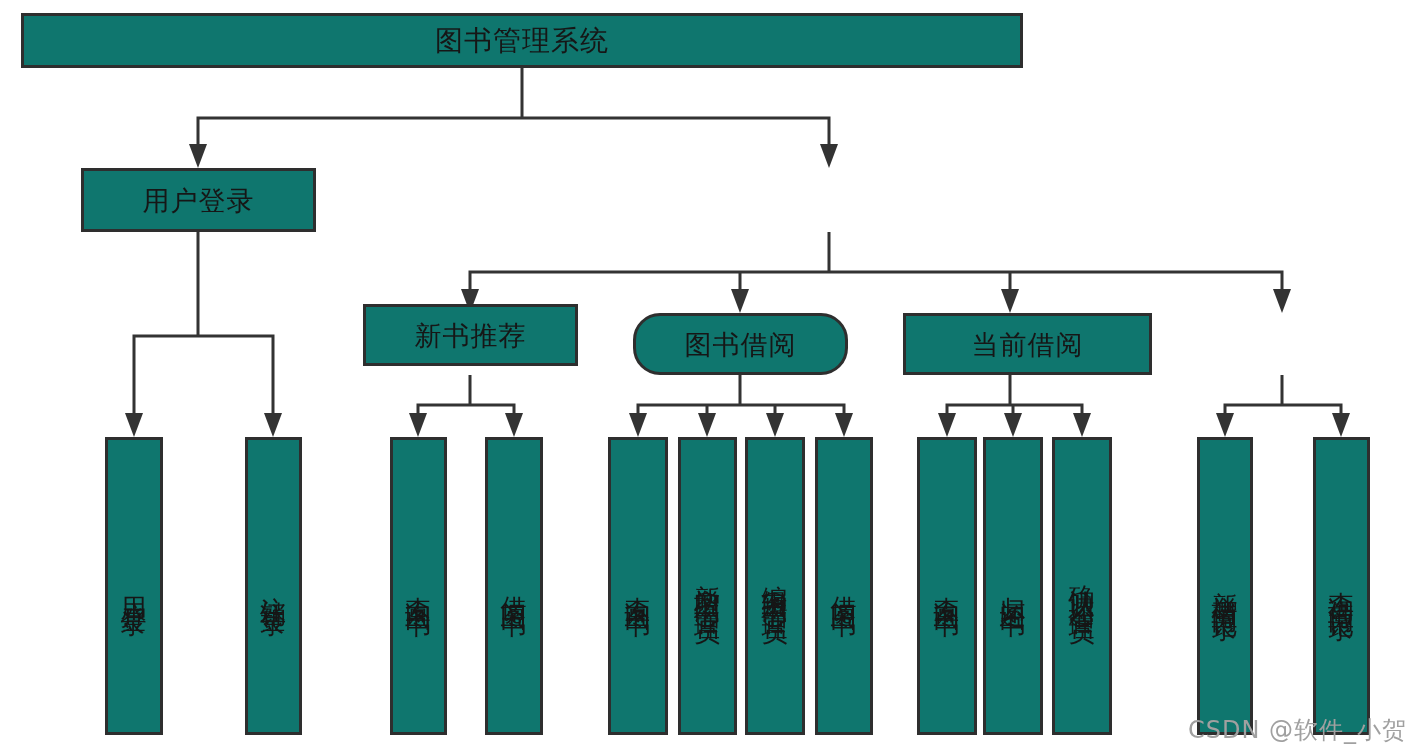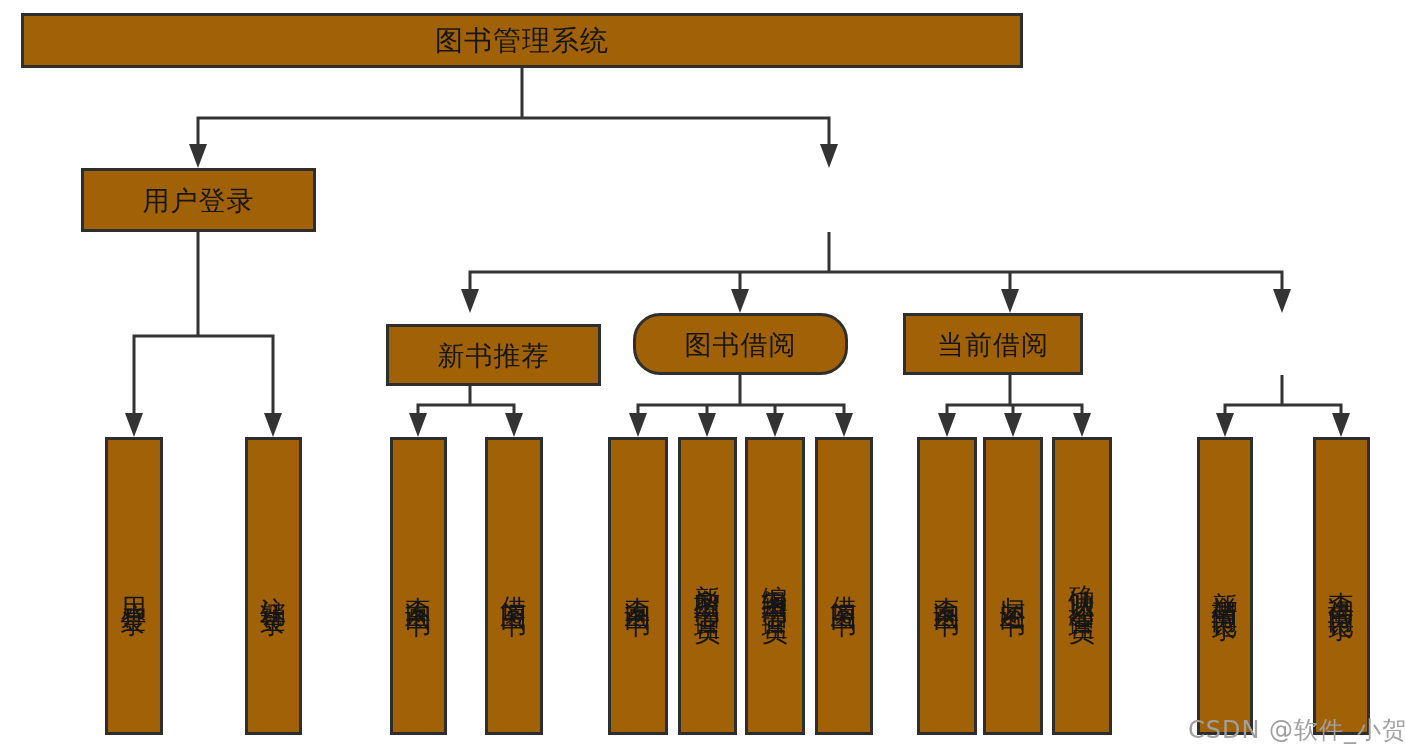--- a/index.html
+++ b/index.html
@@ -18,21 +18,21 @@
   svg.connectors {
     position: absolute;
     left: 0; top: 0;
     width: 1405px;
     height: 747px;
     z-index: 1;
   }
   .node {
     position: absolute;
     box-sizing: border-box;
-    background: #a16207;
+    background: #0f766e;
     border: 3px solid #2e2e2e;
     display: flex;
     align-items: center;
     justify-content: center;
     z-index: 2;
   }
   .node .lbl {
     color: #161616;
     font-size: 27px;
     letter-spacing: 1px;
@@ -96,27 +96,27 @@
   </svg>
 
   <div class="node root-box" style="left:21px; top:13px; width:1002px; height:55px;">
     <span class="lbl">图书管理系统</span>
   </div>
 
   <div class="node" style="left:81px; top:168px; width:235px; height:64px;">
     <span class="lbl">用户登录</span>
   </div>
 
-  <div class="node" style="left:363px; top:324px; width:215px; height:62px;margin-left:23px;">
+  <div class="node" style="left:363px; top:304px; width:215px; height:62px;">
     <span class="lbl">新书推荐</span>
   </div>
   <div class="node" style="left:633px; top:313px; width:215px; height:62px;border-radius:27px;">
     <span class="lbl">图书借阅</span>
   </div>
-  <div class="node" style="left:903px; top:313px; width:180px; height:62px;">
+  <div class="node" style="left:903px; top:313px; width:249px; height:62px;">
     <span class="lbl">当前借阅</span>
   </div>
 
   <div class="node vbox" style="left:105px; top:437px; width:58px; height:298px;">
     <span class="lbl">用户登录</span>
   </div>
   <div class="node vbox" style="left:245px; top:437px; width:57px; height:298px;">
     <span class="lbl">注销登录</span>
   </div>
 

